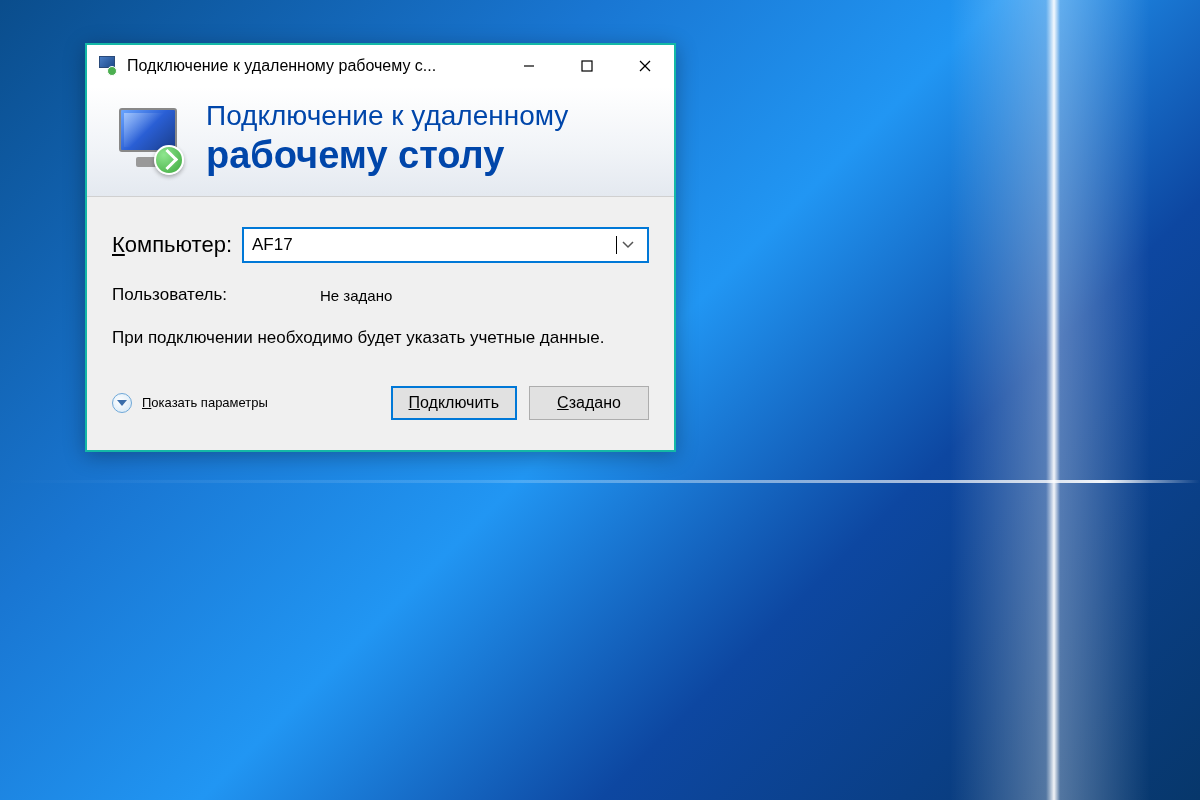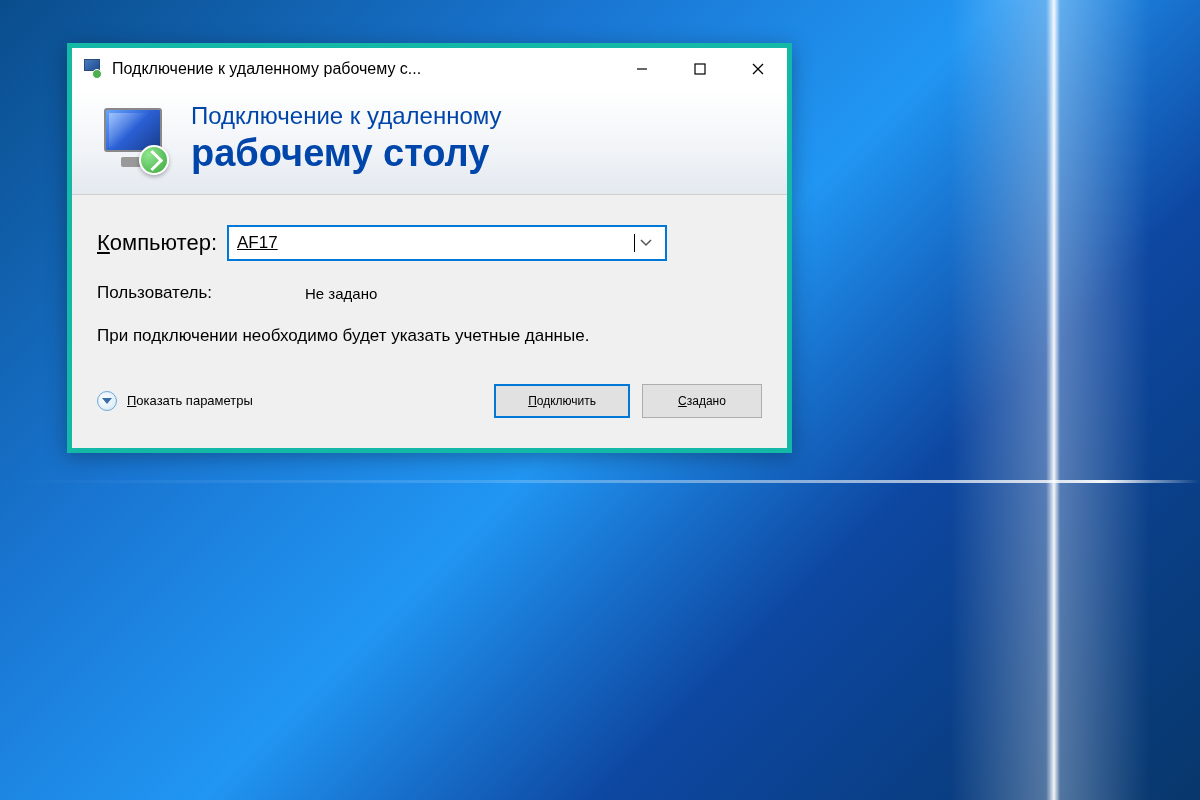--- a/index.html
+++ b/index.html
@@ -31,25 +31,25 @@
       position: absolute;
       height: 3px;
       width: 1200px;
       background: linear-gradient(90deg, transparent 0%, rgba(255,255,255,0.15) 40%, rgba(255,255,255,0.8) 88%, rgba(255,255,255,0.95) 92%, transparent 100%);
       top: 480px;
       pointer-events: none;
     }
     
     .dialog {
       position: absolute;
-      left: 67px;
+      left: 85px;
       top: 43px;
-      width: 725px;
+      width: 591px;
       background: #ffffff;
-      border: 5px solid #14b8a6;
+      border: 2px solid #14b8a6;
       box-shadow: 0 4px 20px rgba(0,0,0,0.3);
     }
     
     .titlebar {
       height: 42px;
       background: #ffffff;
       display: flex;
       align-items: center;
       padding-left: 10px;
       border-bottom: 0px;
@@ -174,21 +174,21 @@
       margin-left: -3px;
     }
     
     .header-text {
       display: flex;
       flex-direction: column;
       color: #0046aa;
     }
     
     .header-line1 {
-      font-size: 24px;
+      font-size: 28px;
       font-weight: 400;
       line-height: 1.2;
     }
     
     .header-line2 {
       font-size: 38px;
       font-weight: 700;
       line-height: 1.2;
     }
     
@@ -215,21 +215,20 @@
     
     .combo-box {
       flex: 1;
       max-width: 440px;
       height: 36px;
       border: 2px solid #0078d7;
       background: #fff;
       display: flex;
       align-items: center;
       padding: 0 8px;
-      text-decoration: underline;
     }
     
     .combo-input {
       flex: 1;
       border: none;
       outline: none;
       font-size: 17px;
       height: 100%;
     }
     
@@ -310,22 +309,22 @@
     .action-buttons {
       display: flex;
       gap: 12px;
     }
     
     .btn {
       min-width: 120px;
       height: 34px;
       background: #e1e1e1;
       border: 1px solid #adadad;
-      font-size: 12px;
-      padding: 0 32px;
+      font-size: 16px;
+      padding: 0 16px;
       cursor: pointer;
       display: flex;
       align-items: center;
       justify-content: center;
     }
     
     .btn.default {
       border: 2px solid #0078d7;
     }
     

